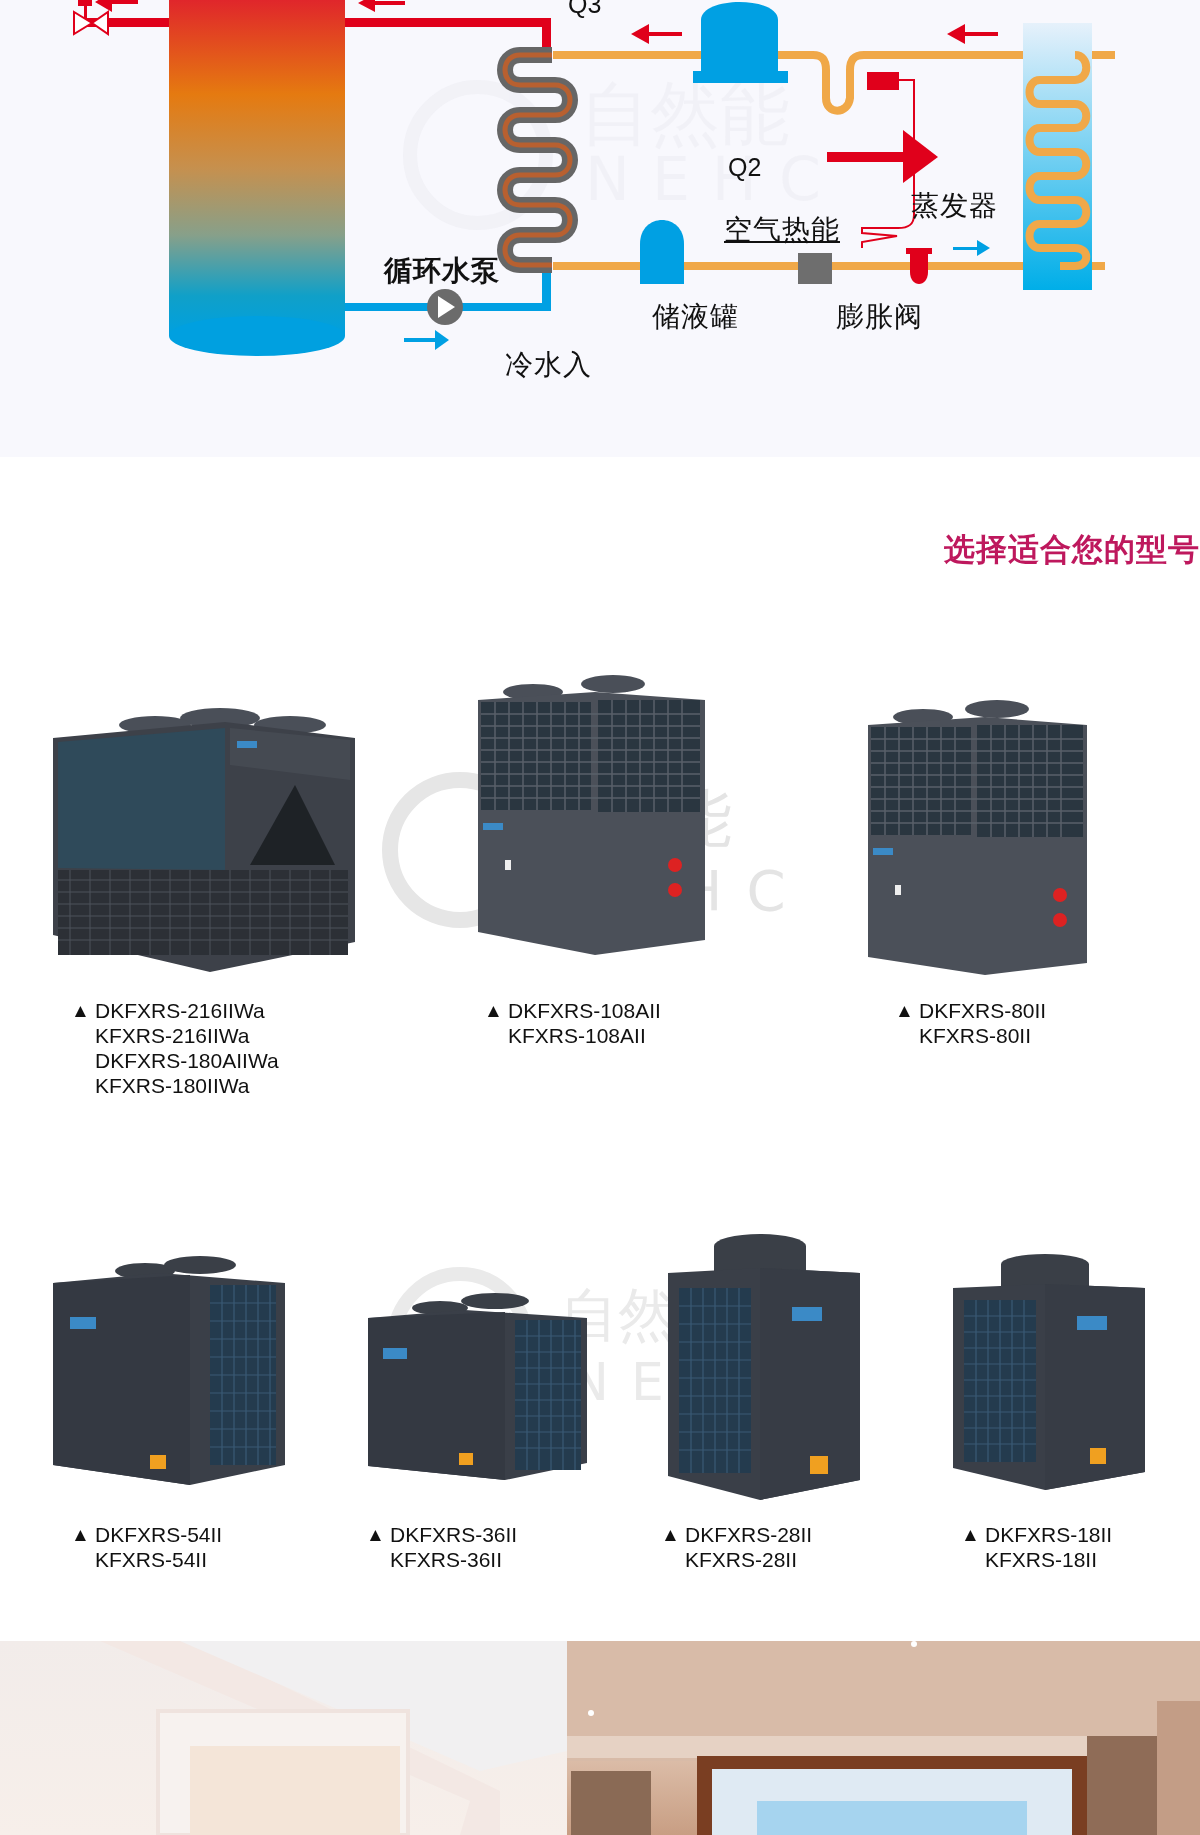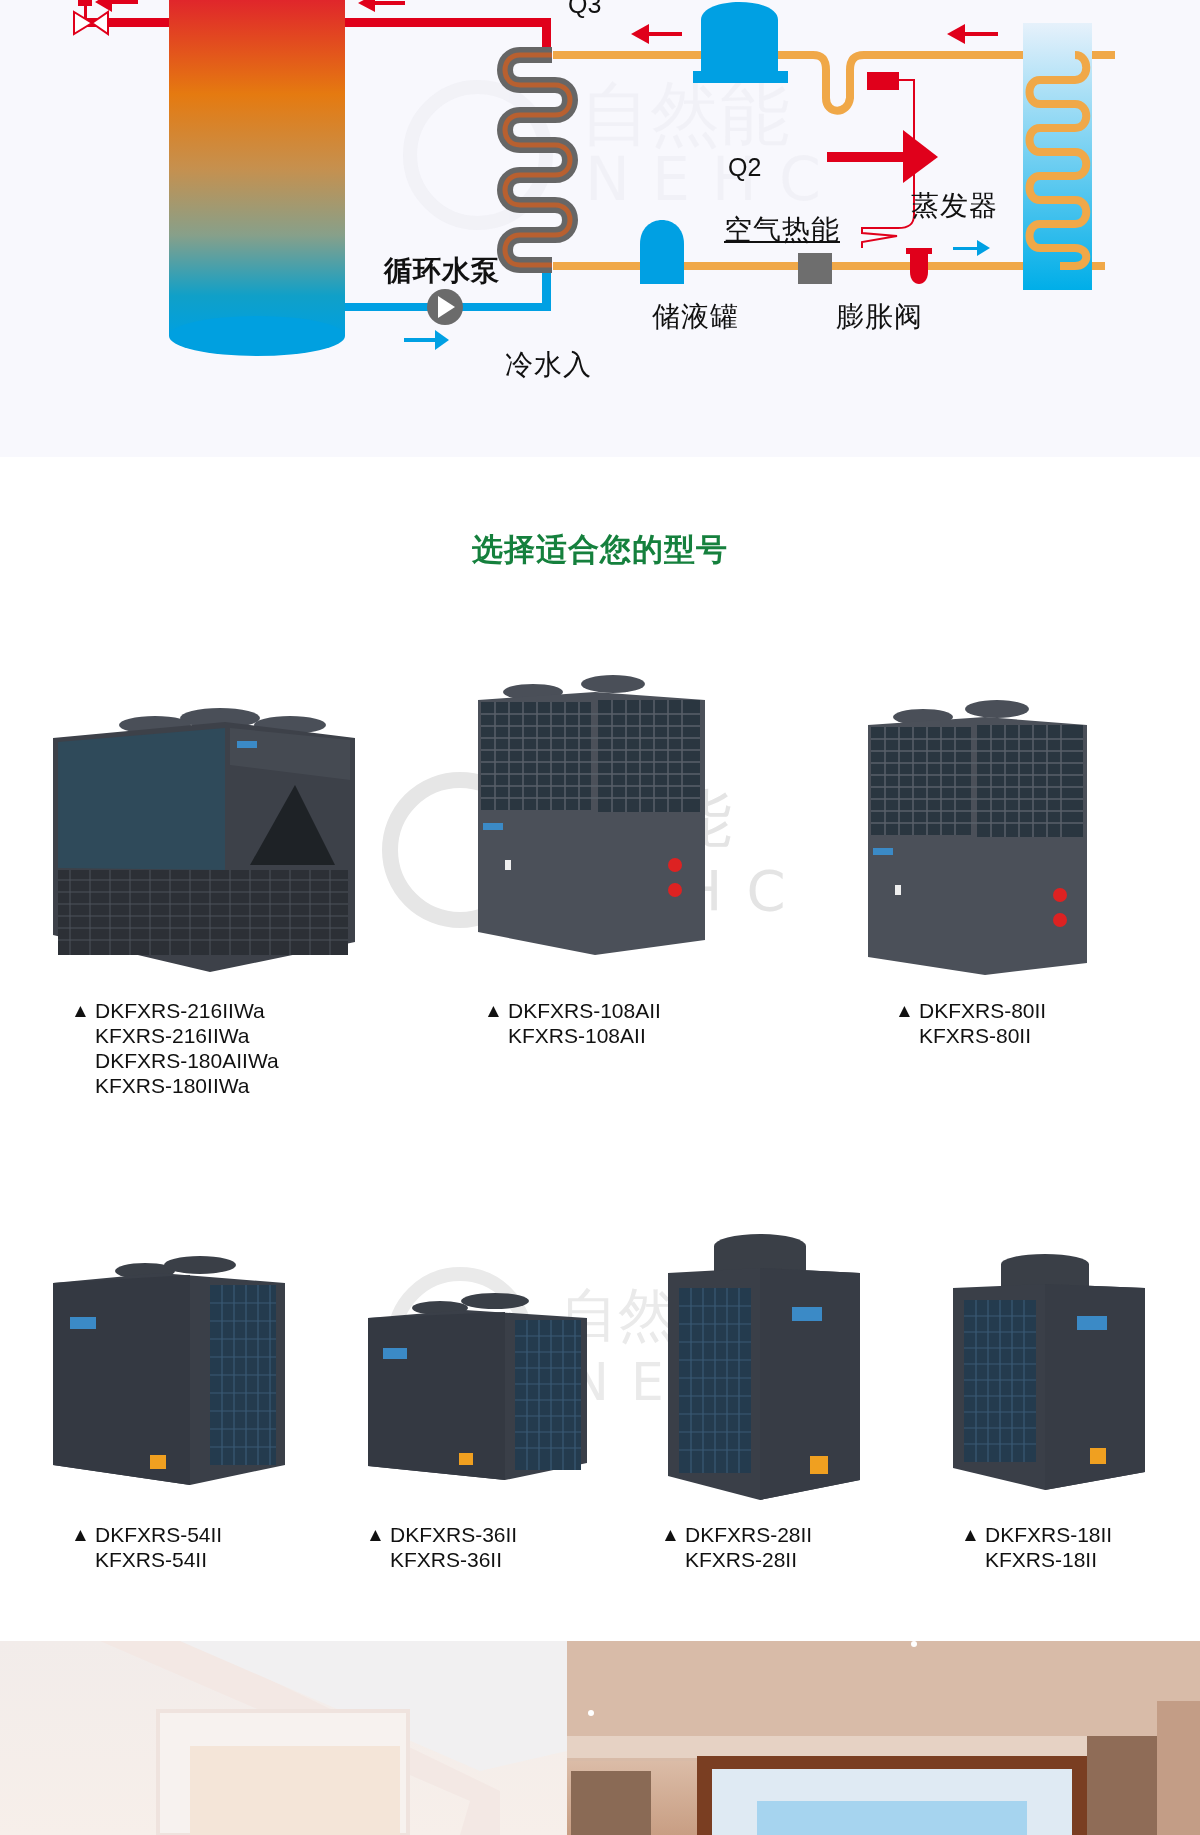--- a/index.html
+++ b/index.html
@@ -6,21 +6,21 @@
   html, body { width: 1200px; height: 1835px; overflow: hidden; background: #ffffff; }
   body { position: relative; font-family: "DejaVu Sans", "Liberation Sans", sans-serif; }
 
   
   .diagram { position: absolute; left: 0; top: 0; width: 1200px; height: 457px; background: #f8f8fd; overflow: hidden; }
   .diagram svg { position: absolute; left: 0; top: 0; }
   .dlabel { position: absolute; font-size: 28px; color: #111; white-space: nowrap; letter-spacing: 1px; }
   .dlabel.q { font-family: "Liberation Sans", sans-serif; font-size: 25px; letter-spacing: 0; }
 
   
-  .heading { position: absolute; left: 0; top: 529px; width: 1200px; text-align: center; font-size: 31px; color: #15803d; letter-spacing: 1px; }
+  .heading { position: absolute; left: 0; top: 529px; width: 1200px; text-align: right; font-size: 31px; color: #be185d; letter-spacing: 1px; }
   .watermark { position: absolute; pointer-events: none; }
   .prod-img { position: absolute; }
   .prod-label { position: absolute; font-family: "Liberation Sans", sans-serif; font-size: 21px; line-height: 25px; color: #111; white-space: nowrap; }
   .prod-label .tri { position: absolute; left: -24px; top: 0; font-size: 19px; }
   .prod-label div { display: block; }
 
   
   .photos { position: absolute; left: 0; top: 1641px; width: 1200px; height: 194px; overflow: hidden; }
   .photo-left { position: absolute; left: 0; top: 0; width: 567px; height: 194px; background: linear-gradient(180deg, #f2ecea 0%, #f7efea 100%); overflow: hidden; }
   .photo-right { position: absolute; left: 567px; top: 0; width: 633px; height: 194px; background: linear-gradient(180deg, #d7b9a7 0%, #e6cdbc 40%, #c89e83 100%); overflow: hidden; }

